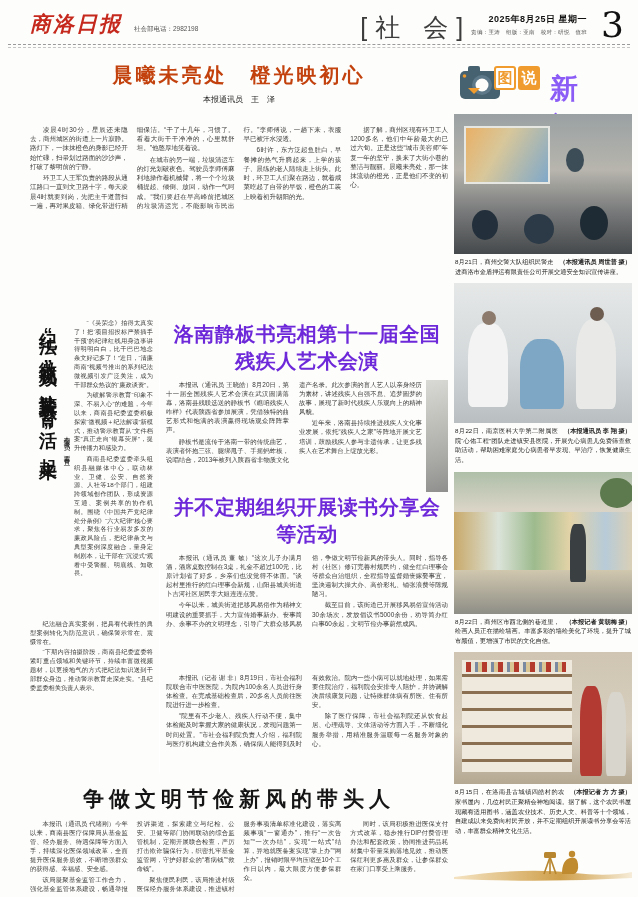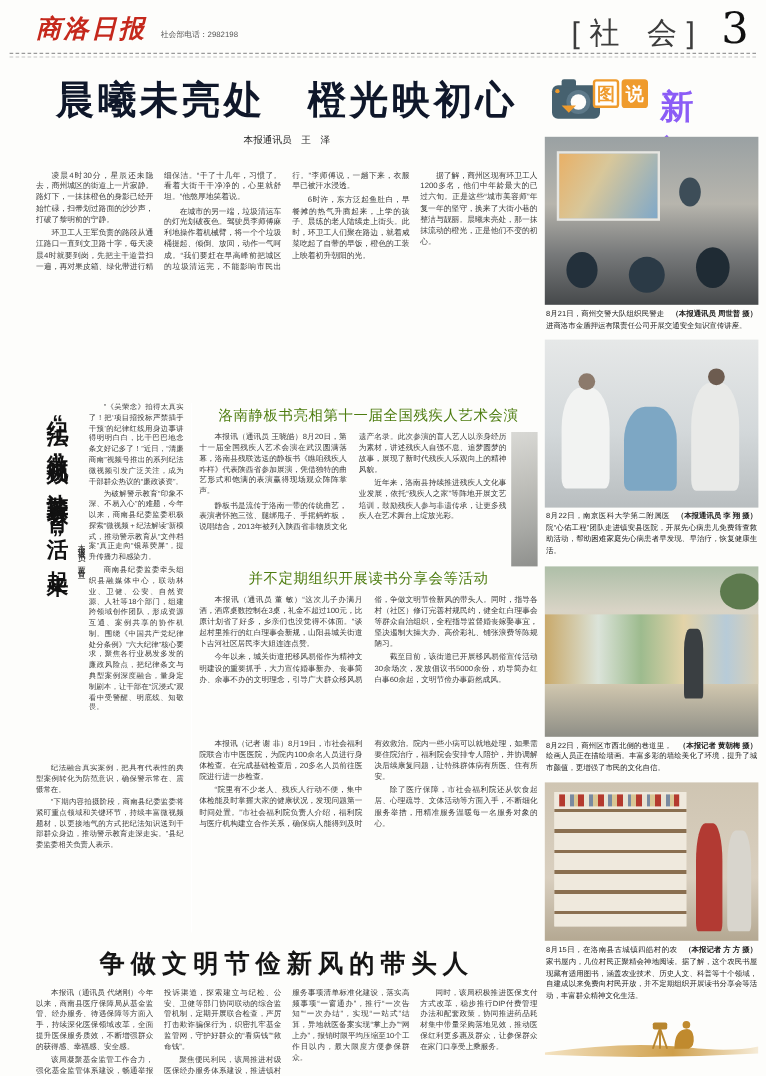--- a/index.html
+++ b/index.html
@@ -21,41 +21,41 @@
   .page-no { font-family:"DejaVu Serif", serif; font-size:36px; font-weight:500;
     color:#111; line-height:.9; margin-left:14px; }
   .rule { margin:2px 8px 0 8px; border-top:1px dashed #9a9a9a; border-bottom:1px dashed #c4c4c4; height:4px; }
 
   
   .content { display:flex; padding:4px 0 0 30px; }
   .main { width:424px; padding-right:6px; }
   .rightcol { width:178px; }
 
   
-  .lead-title { font-size:32px; font-weight:800; text-align:center; color:#0f172a;
+  .lead-title { font-size:20px; font-weight:800; text-align:center; color:#c2410c;
     letter-spacing:3px; margin:10px 0 5px; }
   .lead-byline { text-align:center; font-size:8px; color:#222; margin-bottom:20px; }
   .cols4 { column-count:4; column-gap:9px; height:184px; overflow:hidden;
     font-size:6.5px; line-height:1.42; text-align:justify; color:#3a3a3a; }
   .cols4 p, .cols2 p, .vert-body p, .vert-bottom p { text-indent:2em; margin-bottom:2px; }
 
   .midband { display:flex; margin-top:10px; }
   .vert-art { width:130px; padding-right:6px; border-right:1px solid #fff; }
   .vert-top { display:flex; height:296px; overflow:hidden; }
   .vert-title { writing-mode:vertical-rl; text-orientation:upright; font-size:18px;
     font-weight:800; color:#111; letter-spacing:3px; line-height:1.15; width:28px; }
   .vert-byline { writing-mode:vertical-rl; text-orientation:upright; font-size:6.5px;
     color:#222; width:13px; padding-top:112px; letter-spacing:2px; }
   .vert-body { flex:1; font-size:6.2px; line-height:1.42; text-align:justify;
     color:#3a3a3a; overflow:hidden; padding-left:3px; }
   .vert-bottom { height:140px; overflow:hidden; font-size:6.2px; line-height:1.42;
     text-align:justify; color:#3a3a3a; margin-top:5px; }
 
   .mid-articles { flex:1; padding-left:6px; }
-  .mid-h { font-size:12px; font-weight:400; color:#4d7c0f; text-align:center;
+  .mid-h { font-size:20px; font-weight:700; color:#6d28d9; text-align:center;
     letter-spacing:.5px; margin:2px 0 5px; }
   .a2row { display:flex; gap:4px; }
   .cols2 { column-count:2; column-gap:10px; overflow:hidden;
     font-size:6.4px; line-height:1.42; text-align:justify; color:#3a3a3a; flex:1; }
   .h112 { height:112px; } .h120 { height:120px; } .h100 { height:100px; }
   .inset { width:22px; height:112px; background:linear-gradient(165deg,#d9d9d5 0%,#bfbfba 40%,#a9aaa6 70%,#8f908d 100%); }
 
   .a5-title { font-size:21px; font-weight:800; text-align:center; color:#151515;
     letter-spacing:5px; margin:12px 0 7px; }
   .cols4b { column-count:4; column-gap:9px; height:98px; overflow:hidden;
@@ -96,20 +96,24 @@
 </style>
 </head>
 <body>
 
 <div class="page">
 
   <div class="hdr">
     <div class="masthead">商洛日报</div>
     <div class="dept-phone">社会部电话：2982198</div>
     <div class="section-title">[社 会]</div>
+    <div class="date-block">
+      <div class="date-line">2025年8月25日 星期一</div>
+      <div class="staff-line">责编：王涛　组版：亚南　校对：研悦　值班</div>
+    </div>
     <div class="page-no">3</div>
   </div>
   <div class="rule"></div>
 
   <div class="content">
 
     <div class="main">
 
       <section>
         <h1 class="lead-title">晨曦未亮处　橙光映初心</h1>

